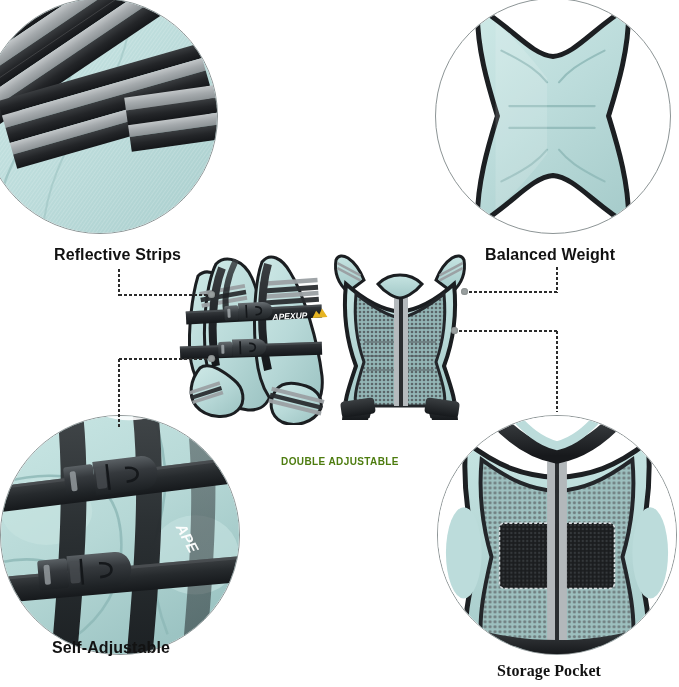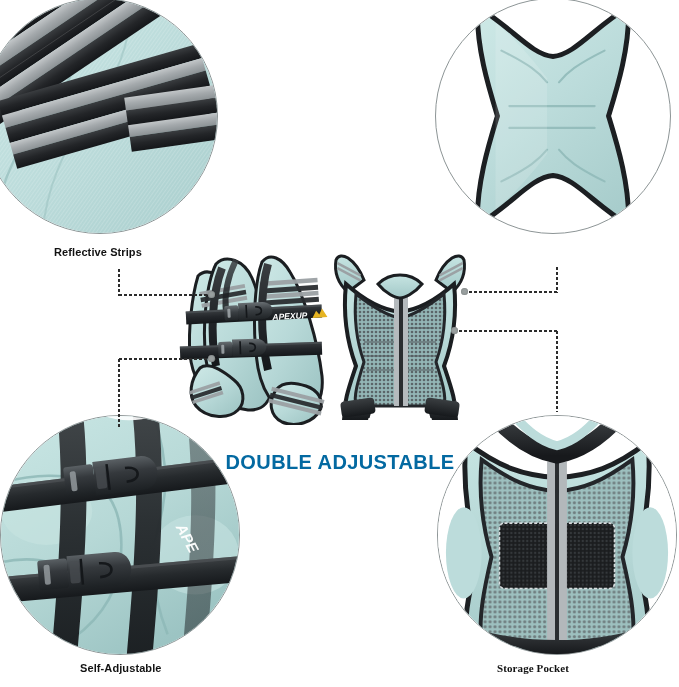--- a/index.html
+++ b/index.html
@@ -6,24 +6,24 @@
   body{width:679px;height:687px;position:relative;overflow:hidden;
        font-family:"Liberation Sans","DejaVu Sans",sans-serif;}
 
   .stage{position:absolute;inset:0;width:679px;height:687px;background:#ffffff;}
 
   
   .callout{position:absolute;border-radius:50%;overflow:hidden;
            border:1px solid #8d9596;box-sizing:border-box;background:#fff;}
 
   
-  .label{position:absolute;color:#121212;font-size:11px;font-weight:600;
+  .label{position:absolute;color:#121212;font-size:16px;font-weight:600;
          letter-spacing:.1px;white-space:nowrap;}
-  .center-label{position:absolute;width:300px;text-align:center;color:#0369a1;
-                font-size:20px;font-weight:700;letter-spacing:.4px;line-height:24px;}
+  .center-label{position:absolute;width:300px;text-align:center;color:#4d7c0f;
+                font-size:10px;font-weight:700;letter-spacing:.4px;line-height:24px;}
 
   
   .dot-h{position:absolute;height:2px;
          background-image:radial-gradient(circle, #2b2b2b 45%, rgba(0,0,0,0) 46%);
          background-size:5px 2px;background-repeat:repeat-x;}
   .dot-v{position:absolute;width:2px;
          background-image:radial-gradient(circle, #2b2b2b 45%, rgba(0,0,0,0) 46%);
          background-size:2px 5px;background-repeat:repeat-y;}
   .node{position:absolute;width:7px;height:7px;border-radius:50%;
         background:#9aa0a0;box-shadow:inset 0 0 2px #6c7272;}
@@ -126,20 +126,21 @@
         <path d="M170 52 C142 66 132 74 124 84"></path>
         <path d="M74 108 L160 108"></path>
         <path d="M74 130 L160 130"></path>
         <path d="M66 184 C94 170 104 162 112 152"></path>
         <path d="M170 184 C142 170 132 162 124 152"></path>
       </g>
 
       <path d="M60 24 C82 42 98 62 112 80 L112 156 C98 174 82 194 60 212" fill="rgba(255,255,255,.14)"></path>
     </svg>
   </div>
+  <div class="label" style="left:485px;top:246px;">Balanced Weight</div>
 
   <div class="callout" style="left:0px;top:415px;width:240px;height:240px;">
     <svg class="art" viewBox="0 0 240 240" preserveAspectRatio="xMidYMid slice">
       <defs>
         <linearGradient id="saMint" x1="0" y1="0" x2=".6" y2="1">
           <stop offset="0" stop-color="#cae7e5"></stop>
             <stop offset=".55" stop-color="#b6d8d6"></stop>
           <stop offset="1" stop-color="#9cc4c3"></stop>
         </linearGradient>
         <linearGradient id="saStrap" x1="0" y1="0" x2="0" y2="1">
@@ -195,21 +196,21 @@
         <path d="M44 6 L44 32" stroke="#14171a" stroke-width="2.5" fill="none"></path>
         <path d="M62 12 C70 12 74 15 74 19 C74 23 70 26 62 26" fill="none" stroke="#15181b" stroke-width="2.6"></path>
         <rect x="32" y="8" width="10" height="22" rx="2" fill="#4a4f53" opacity=".7"></rect>
       </g>
 
       <text x="176" y="112" fill="#ffffff" font-family="Liberation Sans, sans-serif" font-size="15" font-weight="700" font-style="italic" transform="rotate(62 176 112)" opacity=".95">APE</text>
 
       <path d="M70 -20 C110 14 150 10 190 -18 L190 -40 L70 -40 Z" fill="#ffffff" opacity=".9"></path>
     </svg>
   </div>
-  <div class="label" style="left:52px;top:662px;margin-left:28px;">Self-Adjustable</div>
+  <div class="label" style="left:52px;top:639px;">Self-Adjustable</div>
 
   <div class="callout" style="left:437px;top:415px;width:240px;height:240px;">
     <svg class="art" viewBox="0 0 240 240" preserveAspectRatio="xMidYMid meet">
         <defs>
           <linearGradient id="spMint" x1="0" y1="0" x2="0" y2="1">
             <stop offset="0" stop-color="#c6e4e2"></stop>
             <stop offset="1" stop-color="#a6cbca"></stop>
           </linearGradient>
           <pattern id="mesh" width="5" height="5" patternUnits="userSpaceOnUse">
             <rect width="5" height="5" fill="#9dc0bf"></rect>

